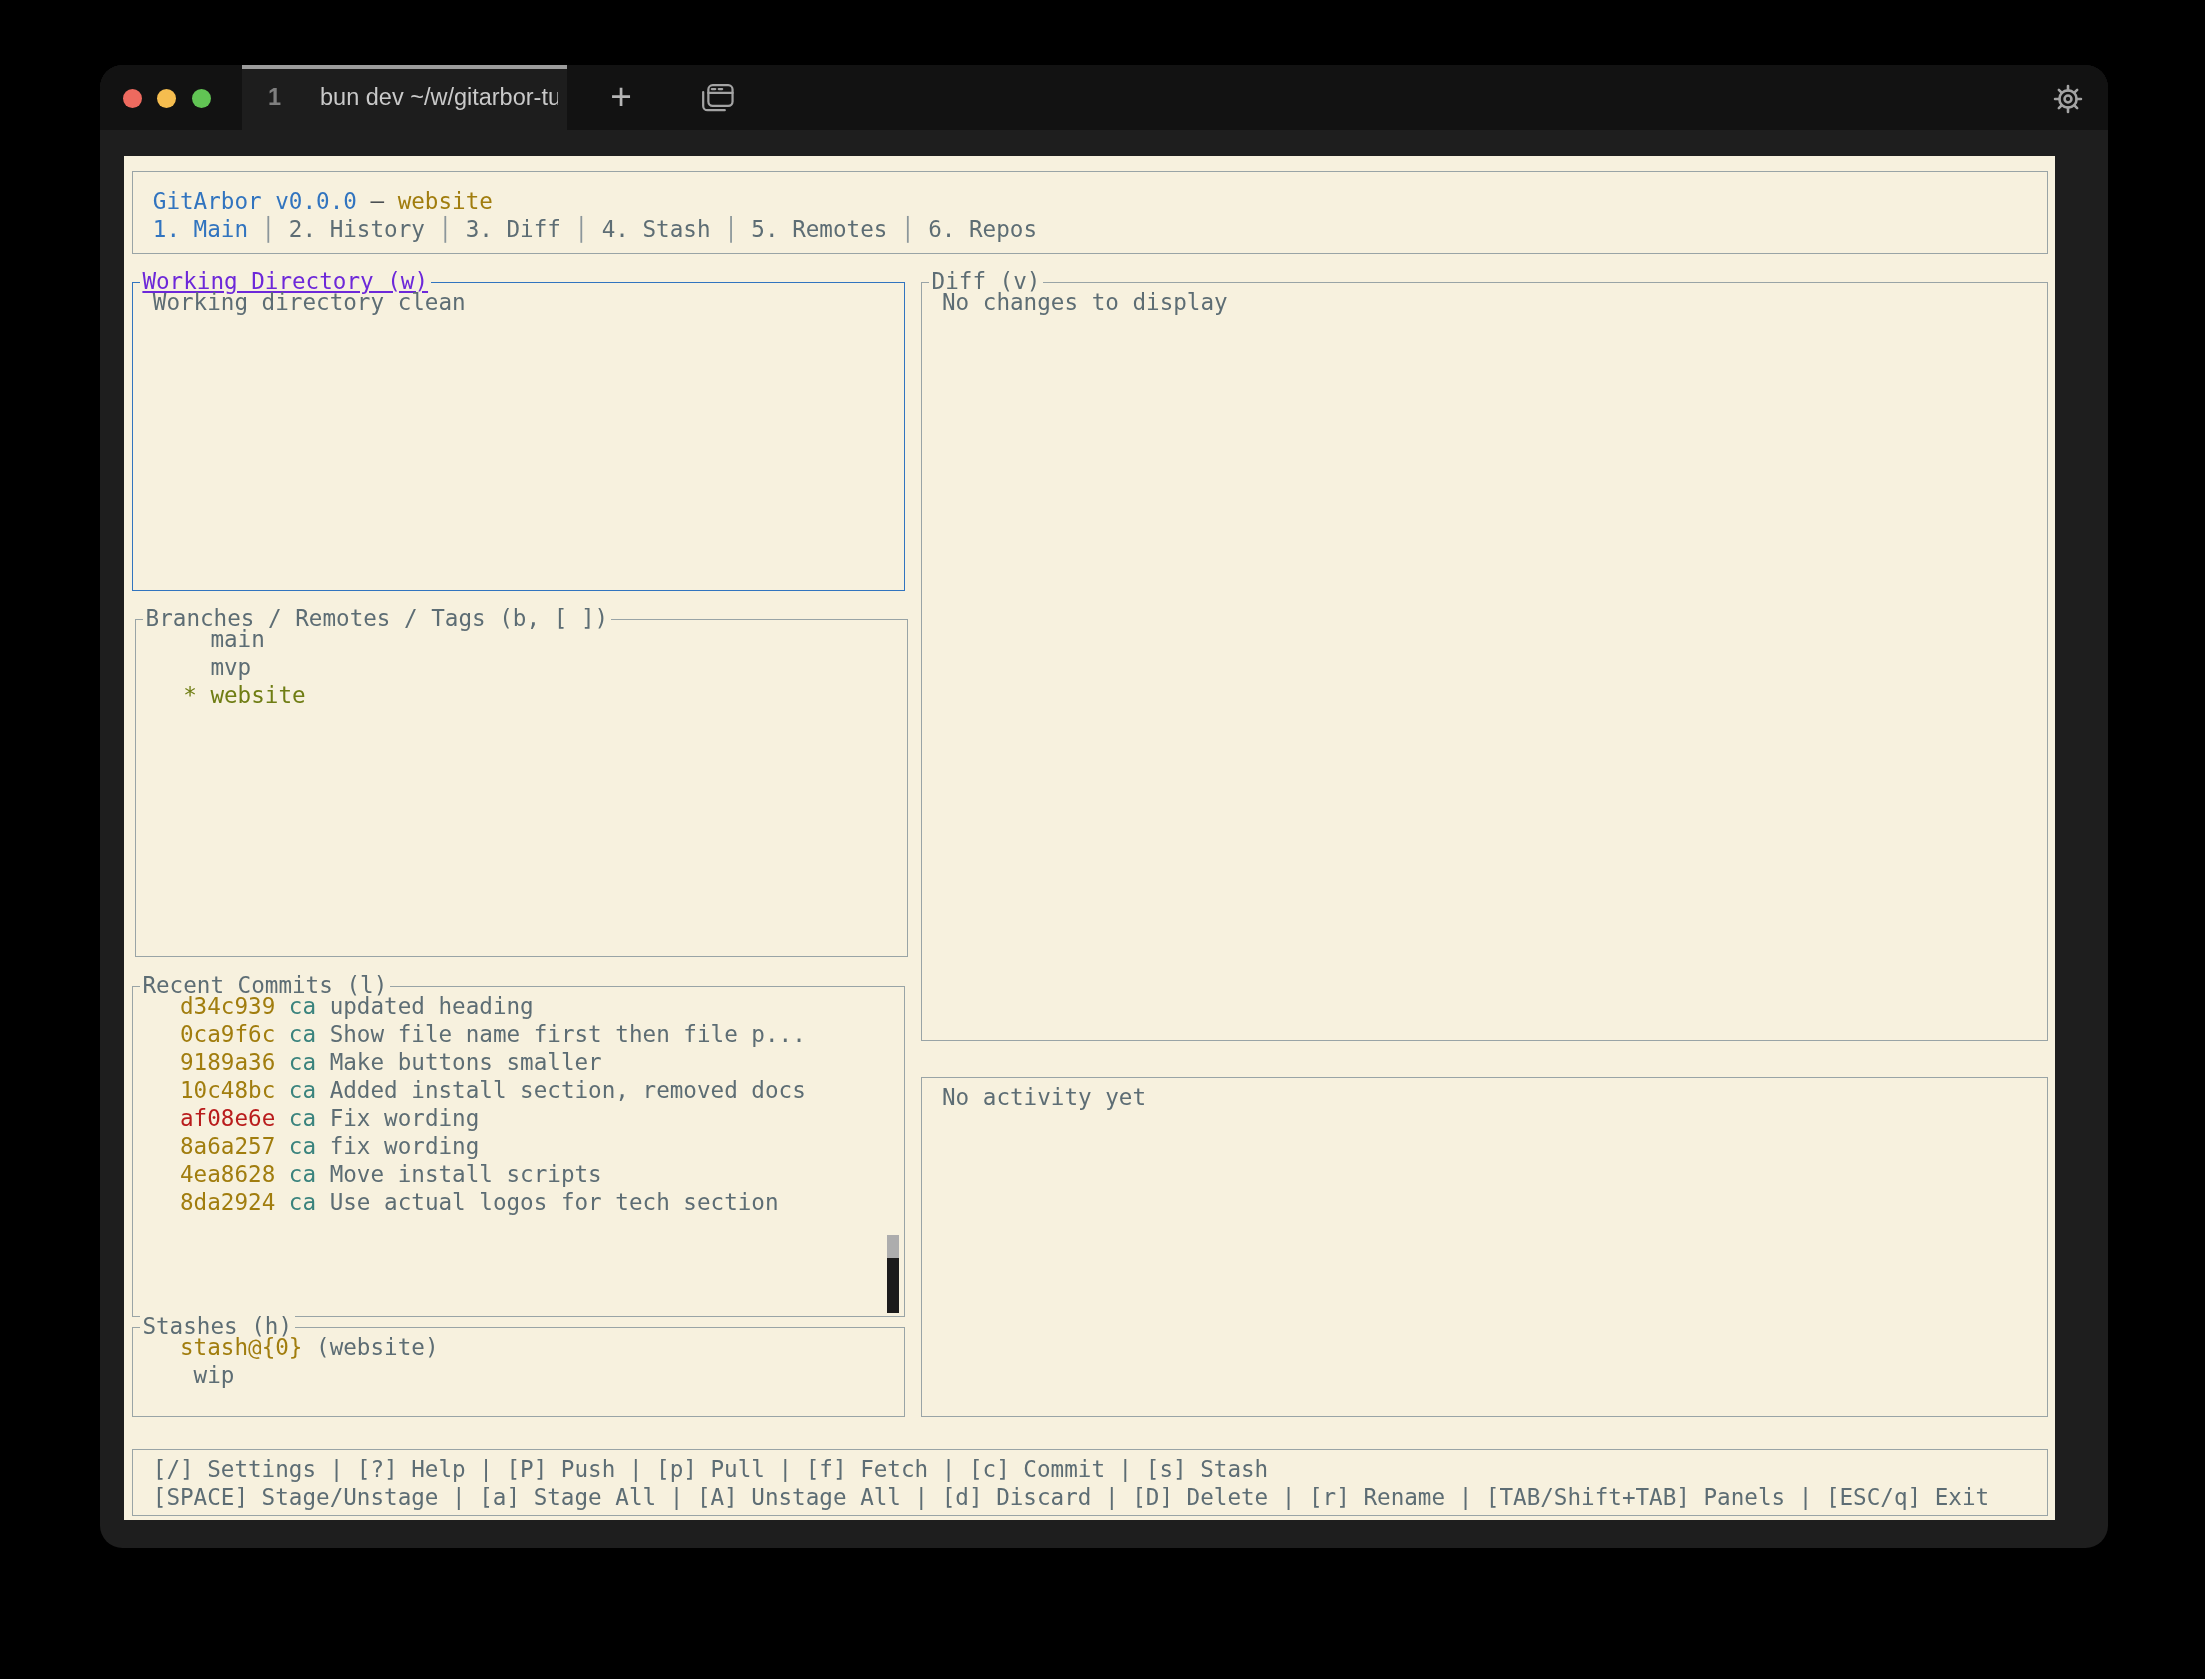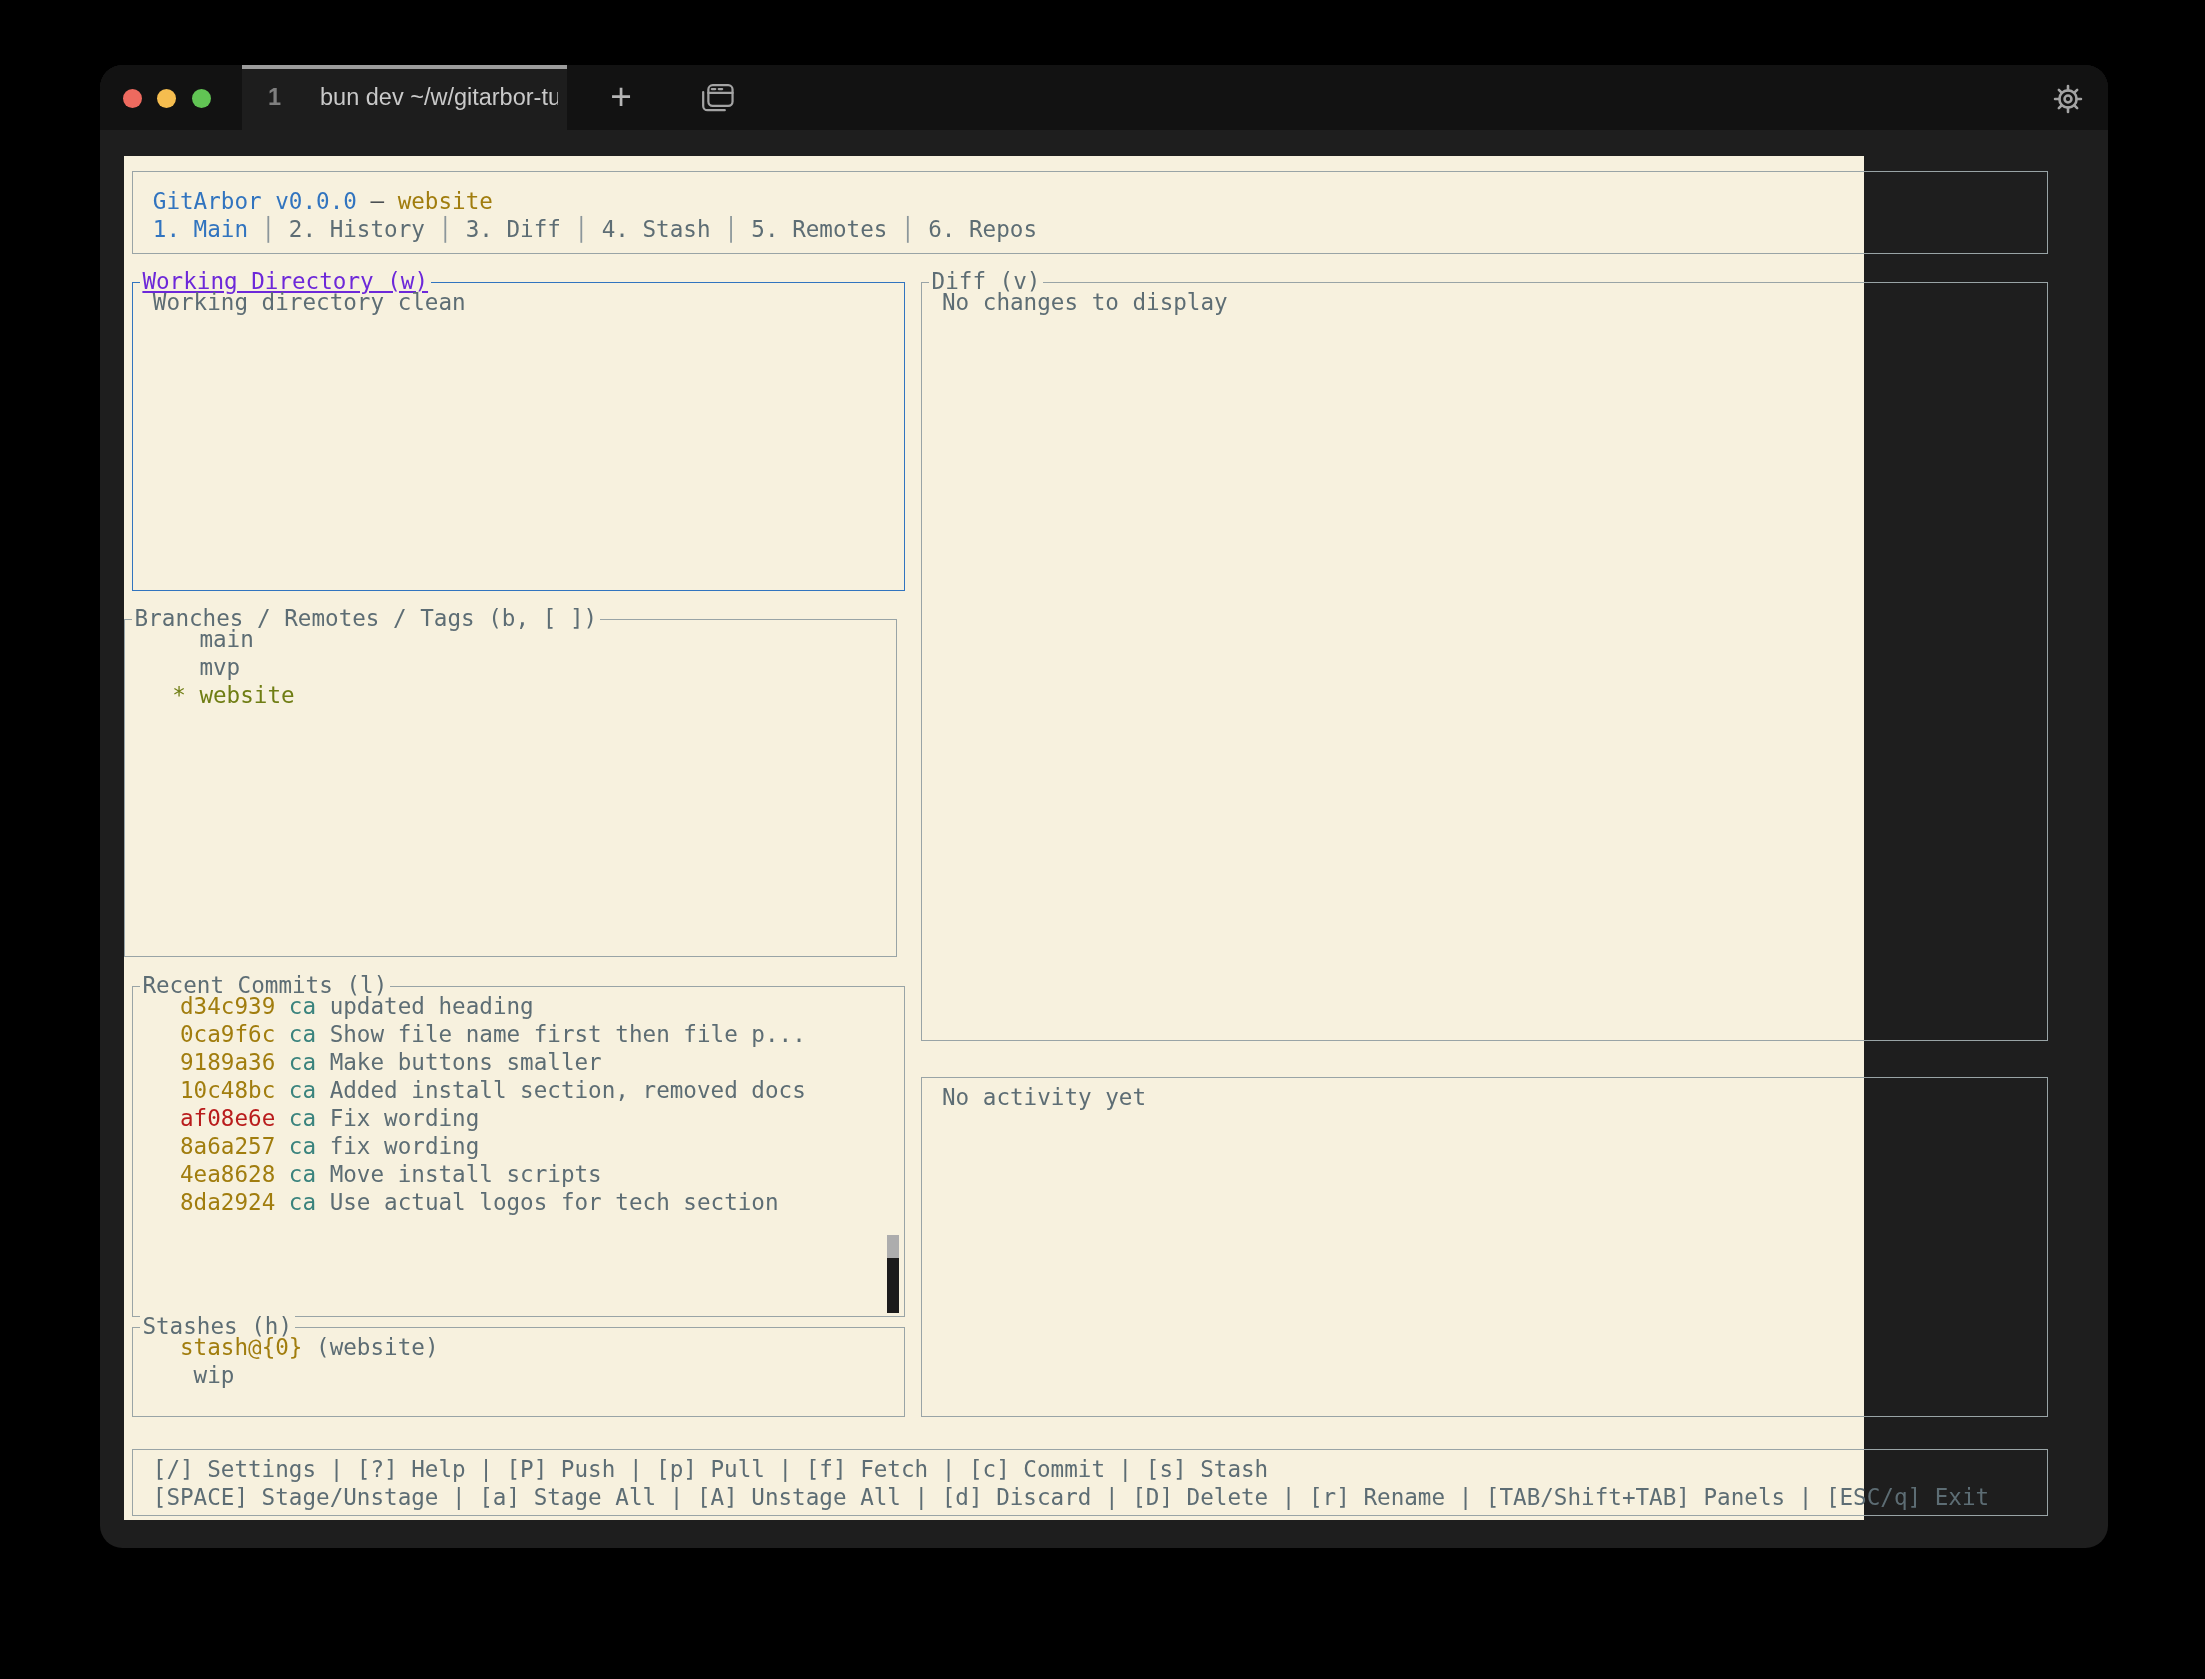--- a/index.html
+++ b/index.html
@@ -17,32 +17,32 @@
   .tab::before{content:"";position:absolute;left:0;top:0;width:100%;height:3.5px;background:#9c9c9c;}
   .tab-index{position:absolute;left:26px;top:0;line-height:65px;font-family:"Liberation Sans",sans-serif;
              font-size:23.5px;font-weight:bold;color:#7f7f7f;}
   .tab-title{position:absolute;left:78px;right:8.7px;top:0;line-height:65px;text-align:center;
              font-family:"Liberation Sans",sans-serif;font-size:23.5px;color:#c9c9c9;
              white-space:nowrap;overflow:hidden;}
   .newtab{position:absolute;left:502px;top:0;width:38px;height:65px;line-height:63px;text-align:center;
           font-family:"Liberation Sans",sans-serif;font-size:37px;font-weight:200;color:#b5b5b5;cursor:default;}
   .icon-btn{position:absolute;top:14.8px;width:38px;height:38px;}
   
-  .term{position:absolute;left:24px;top:91px;width:1697px;height:1364px;background:#f7f1de;padding-left:43px;}
+  .term{position:absolute;left:24px;top:91px;width:1931px;height:1364px;background:#f7f1de;}
   .panel{position:absolute;border:1.7px solid #99a4a6;box-sizing:border-box;}
   .panel.focused{border-color:#3174bf;}
   .ptitle{position:absolute;top:-15.6px;left:7px;background:#f7f1de;padding:0 2.6px;line-height:29.5px;
           font-size:22.6px;color:#5d6d74;white-space:pre;}
   .panel.focused > .ptitle{color:#6d28d9;text-decoration:underline;}
   .pbody{position:absolute;left:0;top:0;right:0;bottom:0;padding:5.2px 0 0 20px;overflow:hidden;}
   .line{white-space:pre;font-size:22.6px;line-height:28px;}
   
   #p-header {left:7.8px;  top:14.8px;  width:1916px;height:83px;}
   #p-wd     {left:7.8px;  top:126px; width:773px; height:309px;}
-  #p-br     {left:0;  top:463px; width:773px; height:338px;}
+  #p-br     {left:11px;  top:463px; width:773px; height:338px;}
   #p-rc     {left:7.8px;  top:830px; width:773px; height:331px;}
   #p-st     {left:7.8px;  top:1171px;width:773px; height:90px;}
   #p-diff   {left:797px;top:126px; width:1127px;height:759px;}
   #p-act    {left:797px;top:921px;width:1127px;height:340px;}
   #p-help   {left:7.8px;  top:1293px;width:1916px;height:67px;}
   #p-header .pbody{padding-top:14.8px;}
   
   .sb-track{position:absolute;right:5.2px;top:248px;width:12px;height:23.5px;background:#adadad;}
   .sb-thumb{position:absolute;right:5.2px;top:271px;width:12px;height:55px;background:#1b1b1b;}
 </style>

